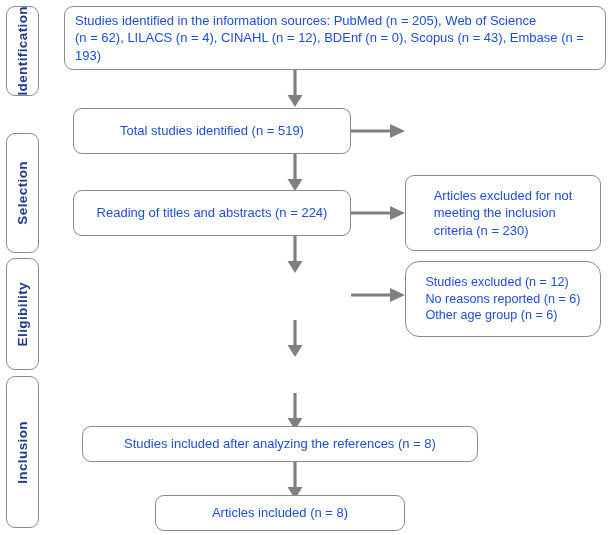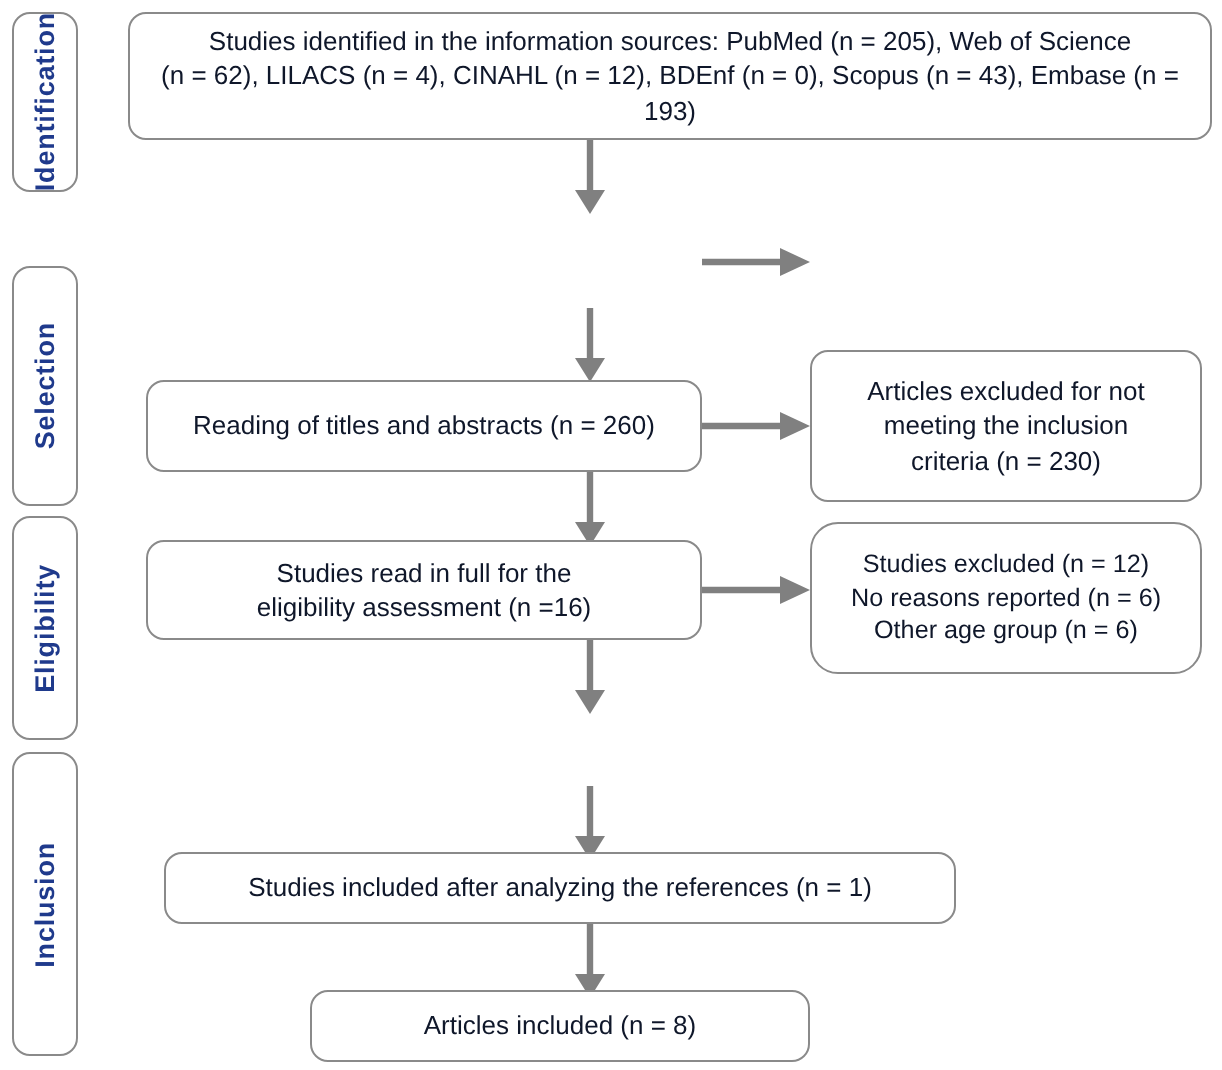--- a/index.html
+++ b/index.html
@@ -46,24 +46,24 @@
     box-sizing: border-box;
     border: 1.4px solid #8a8a8a;
     border-radius: 9px;
     background: #ffffff;
     display: flex;
     align-items: center;
     justify-content: center;
     padding: 4px 10px;
   }
   .node-text {
-    color: #0f172a;
+    color: #1d4ed8;
     font-size: 13px;
     line-height: 1.33;
-    text-align: center;
+    text-align: left;
     white-space: pre-line;
   }
   .node-text.small {
     font-size: 12.6px;
   }
 
   
   .conn {
     position: absolute;
   }
@@ -98,38 +98,41 @@
 (n = 62), LILACS (n = 4), CINAHL (n = 12), BDEnf (n = 0), Scopus (n = 43), Embase (n = 193)</span>
   </div>
 
   <div class="conn" style="left:283px; top:70px;">
     <svg width="24" height="38" viewBox="0 0 24 38">
       <line x1="12" y1="0" x2="12" y2="26" stroke="#808080" stroke-width="3.2"></line>
       <polygon points="4.5,25 19.5,25 12,37" fill="#808080"></polygon>
     </svg>
   </div>
 
+  <div class="node" style="left:73px; top:108px; width:278px; height:46px;">
+    <span class="node-text">Total studies identified (n = 519)</span>
+  </div>
 
   <div class="conn" style="left:351px; top:122px;">
     <svg width="56" height="18" viewBox="0 0 56 18">
       <line x1="0" y1="9" x2="40" y2="9" stroke="#808080" stroke-width="3.2"></line>
       <polygon points="39,2 39,16 54,9" fill="#808080"></polygon>
     </svg>
   </div>
 
 
   <div class="conn" style="left:283px; top:154px;">
     <svg width="24" height="38" viewBox="0 0 24 38">
       <line x1="12" y1="0" x2="12" y2="26" stroke="#808080" stroke-width="3.2"></line>
       <polygon points="4.5,25 19.5,25 12,37" fill="#808080"></polygon>
     </svg>
   </div>
 
   <div class="node" style="left:73px; top:190px; width:278px; height:46px;">
-    <span class="node-text">Reading of titles and abstracts (n = 260)</span>
+    <span class="node-text">Reading of titles and abstracts (n = 224)</span>
   </div>
 
   <div class="conn" style="left:351px; top:204px;">
     <svg width="56" height="18" viewBox="0 0 56 18">
       <line x1="0" y1="9" x2="40" y2="9" stroke="#808080" stroke-width="3.2"></line>
       <polygon points="39,2 39,16 54,9" fill="#808080"></polygon>
     </svg>
   </div>
 
   <div class="node" style="left:405px; top:175px; width:196px; height:76px;">
@@ -138,24 +141,20 @@
 criteria (n = 230)</span>
   </div>
 
   <div class="conn" style="left:283px; top:236px;">
     <svg width="24" height="38" viewBox="0 0 24 38">
       <line x1="12" y1="0" x2="12" y2="26" stroke="#808080" stroke-width="3.2"></line>
       <polygon points="4.5,25 19.5,25 12,37" fill="#808080"></polygon>
     </svg>
   </div>
 
-  <div class="node" style="left:73px; top:270px; width:278px; height:50px;">
-    <span class="node-text">Studies read in full for the
-eligibility assessment (n =16)</span>
-  </div>
 
   <div class="conn" style="left:351px; top:286px;">
     <svg width="56" height="18" viewBox="0 0 56 18">
       <line x1="0" y1="9" x2="40" y2="9" stroke="#808080" stroke-width="3.2"></line>
       <polygon points="39,2 39,16 54,9" fill="#808080"></polygon>
     </svg>
   </div>
 
   <div class="node" style="left:405px; top:261px; width:196px; height:76px;border-radius:14px;">
     <span class="node-text small">Studies excluded (n = 12)
@@ -172,21 +171,21 @@
 
 
   <div class="conn" style="left:283px; top:393px;">
     <svg width="24" height="38" viewBox="0 0 24 38">
       <line x1="12" y1="0" x2="12" y2="26" stroke="#808080" stroke-width="3.2"></line>
       <polygon points="4.5,25 19.5,25 12,37" fill="#808080"></polygon>
     </svg>
   </div>
 
   <div class="node" style="left:82px; top:426px; width:396px; height:36px;">
-    <span class="node-text">Studies included after analyzing the references (n = 1)</span>
+    <span class="node-text">Studies included after analyzing the references (n = 8)</span>
   </div>
 
   <div class="conn" style="left:283px; top:462px;">
     <svg width="24" height="38" viewBox="0 0 24 38">
       <line x1="12" y1="0" x2="12" y2="26" stroke="#808080" stroke-width="3.2"></line>
       <polygon points="4.5,25 19.5,25 12,37" fill="#808080"></polygon>
     </svg>
   </div>
 
   <div class="node" style="left:155px; top:495px; width:250px; height:36px;">

